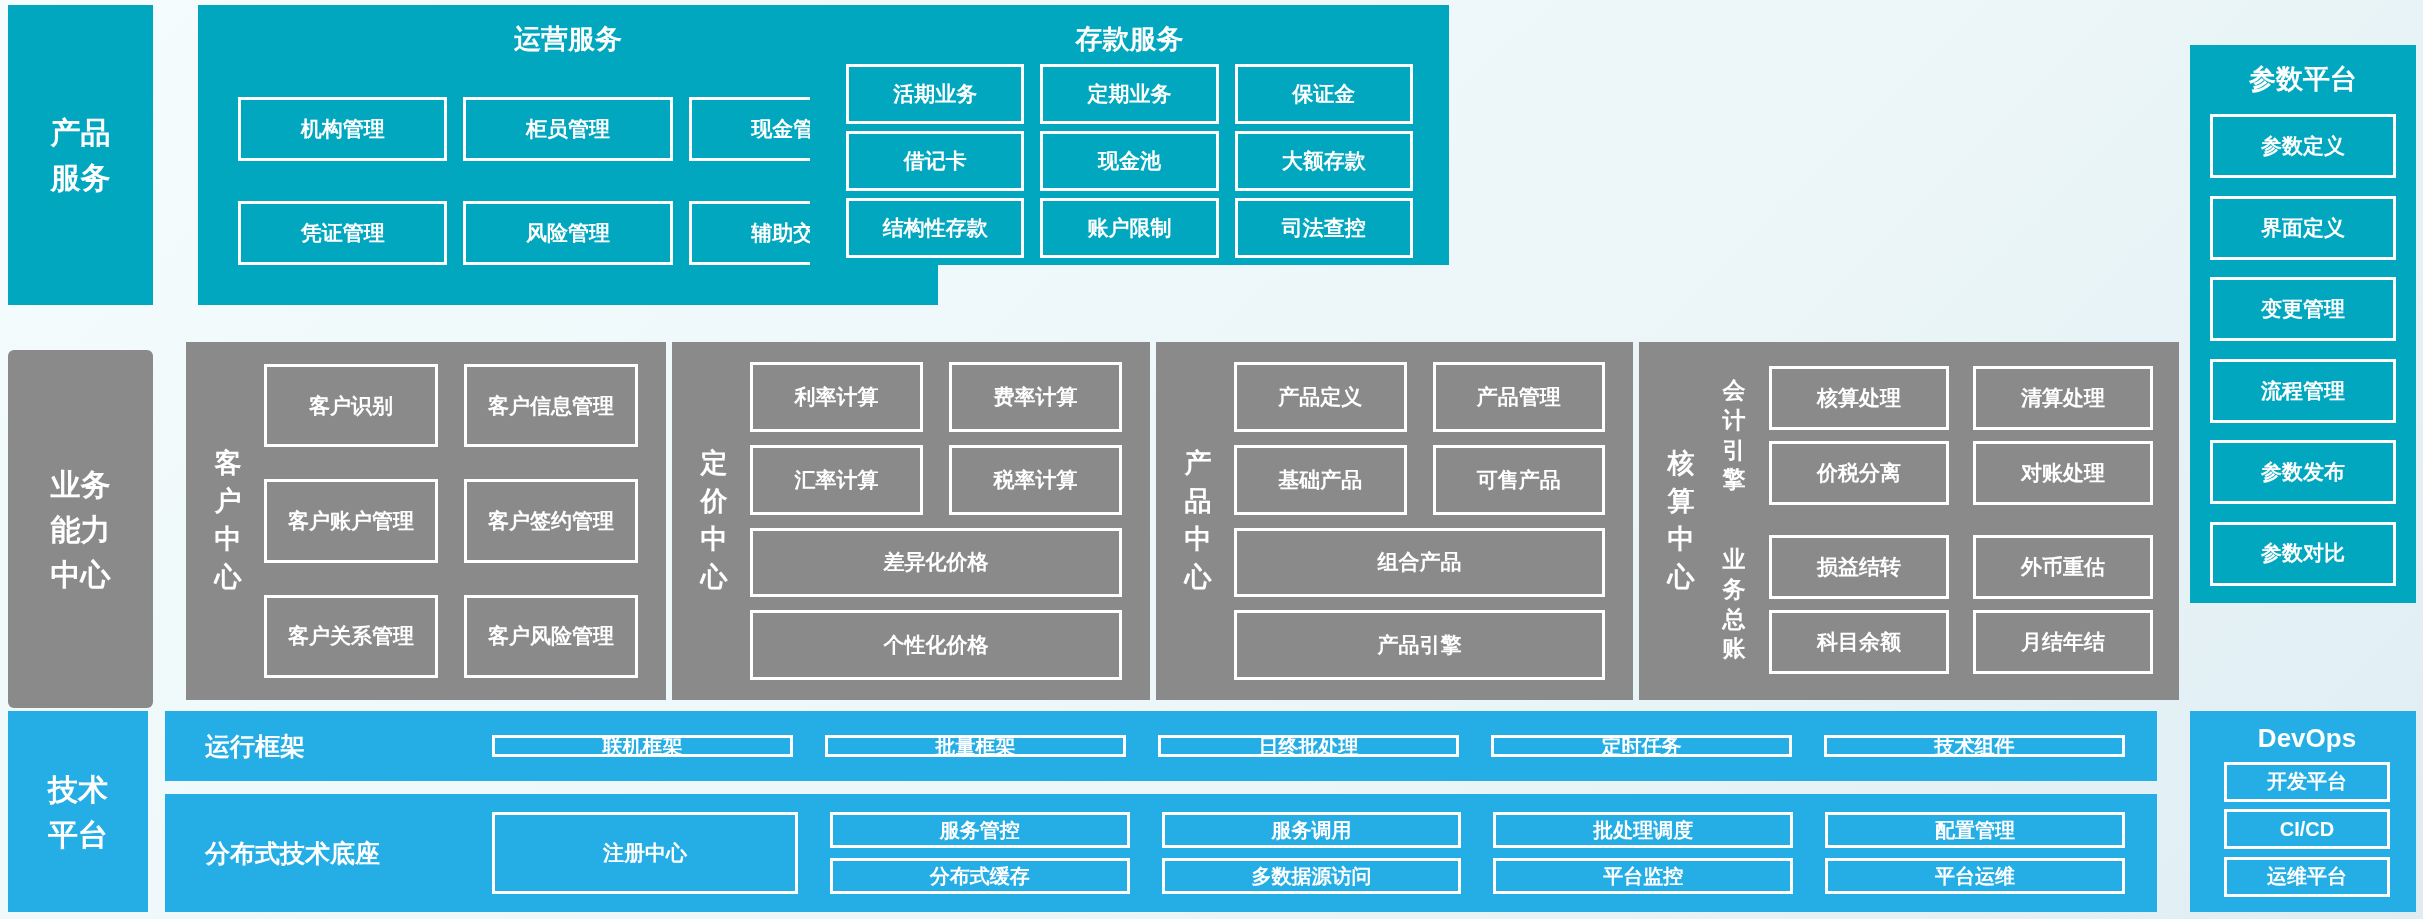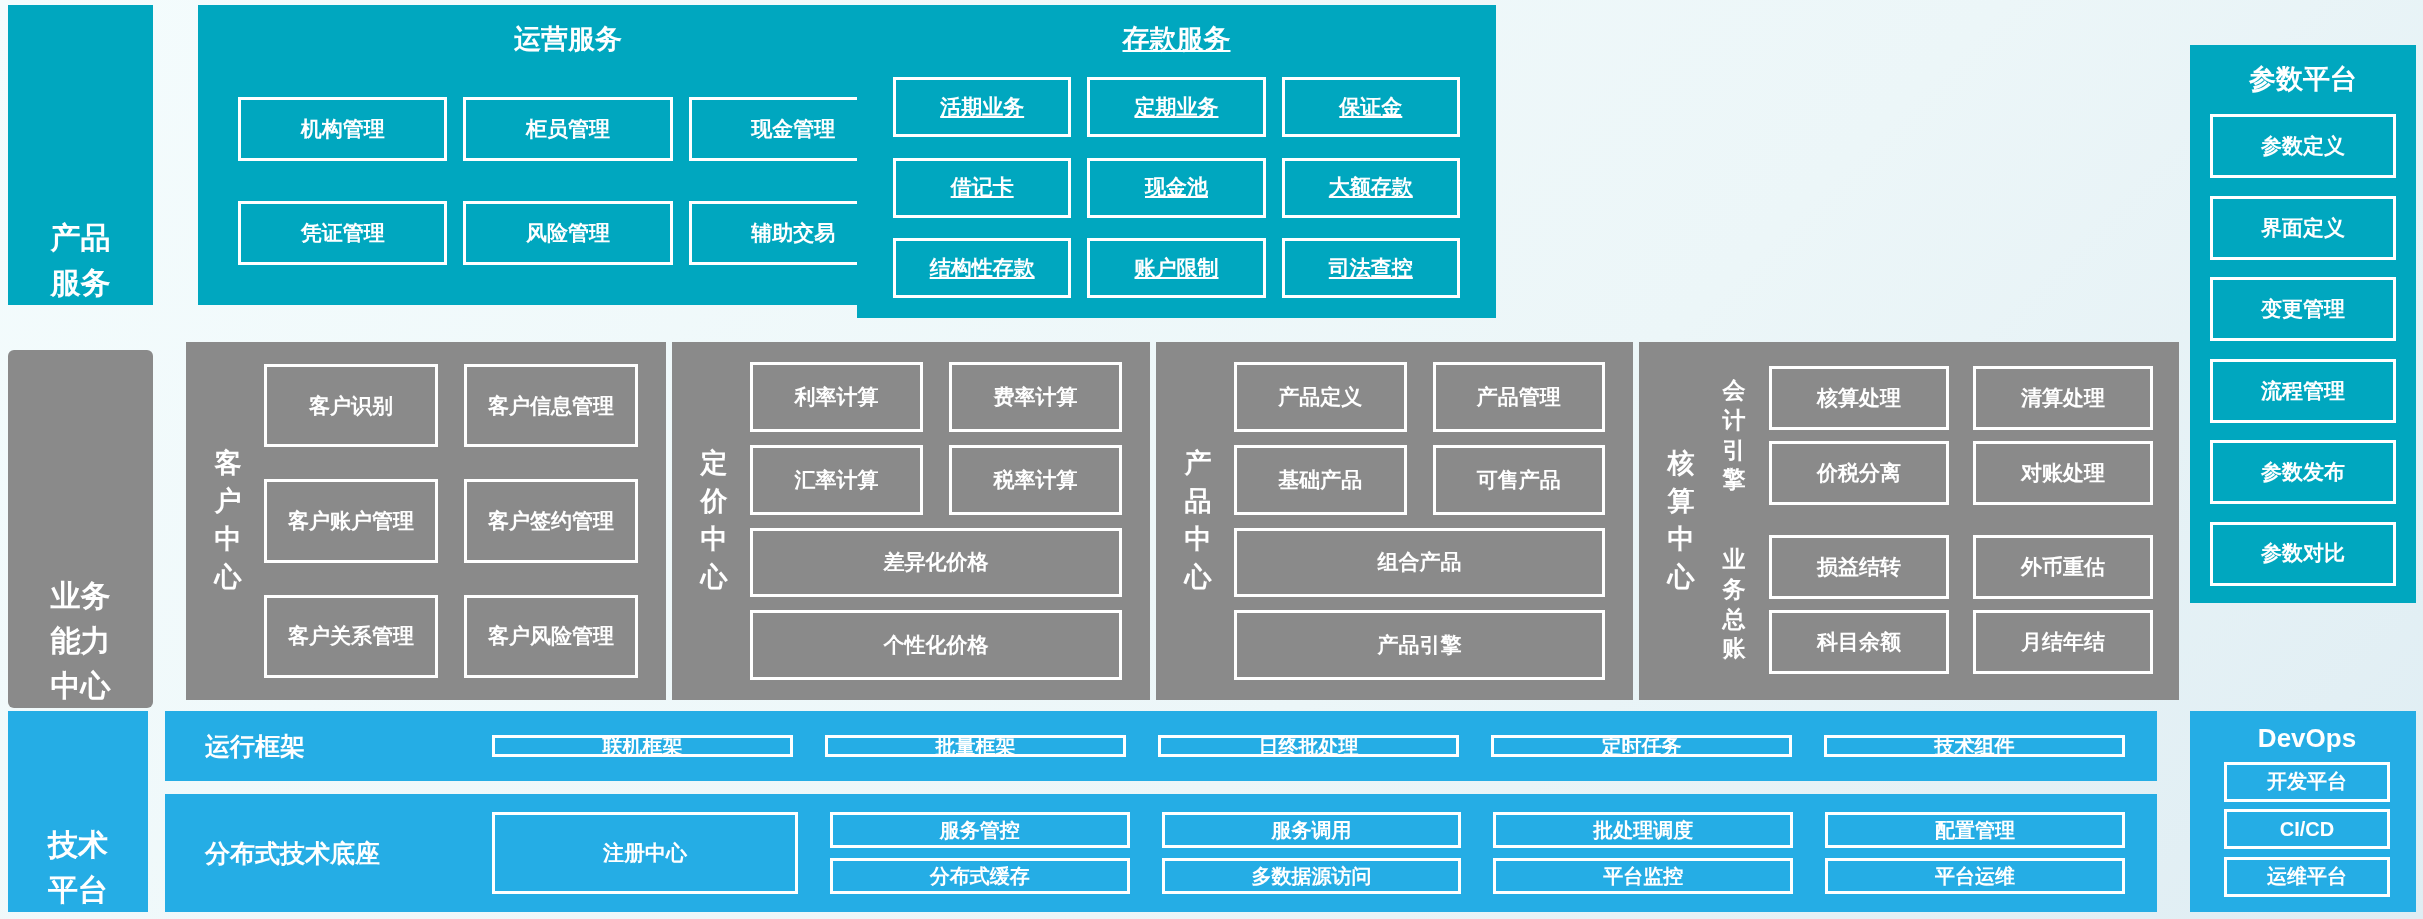--- a/index.html
+++ b/index.html
@@ -19,21 +19,21 @@
   .blue { background:#25ade5; }
 
   .box {
     border:3px solid #ffffff;
     display:flex; align-items:center; justify-content:center;
     font-weight:bold; color:#fff; text-align:center;
     font-size:21px; line-height:1.25; box-sizing:border-box;
   }
 
   
-  .sidebar { display:flex; align-items:flex-end; justify-content:center; }
+  .sidebar { display:flex; align-items:center; justify-content:center; }
   .sb-label {
     white-space:pre-line; text-align:center;
     font-size:30px; font-weight:bold; line-height:1.5;
   }
 
   
   .svc-panel { display:flex; flex-direction:column; padding:0 40px; }
   .svc-title { text-align:center; font-size:27px; font-weight:bold; margin-top:16px; }
   .svc-grid {
     flex:1; display:grid; grid-template-columns:repeat(3,1fr);
@@ -103,21 +103,21 @@
     <div class="svc-grid">
       <div class="box">机构管理</div>
       <div class="box">柜员管理</div>
       <div class="box">现金管理</div>
       <div class="box">凭证管理</div>
       <div class="box">风险管理</div>
       <div class="box">辅助交易</div>
     </div>
   </div>
 
-  <div class="panel teal svc-panel" style="left:857px;top:5px;width:639px;height:313px;padding:0 36px;text-decoration:underline;">
+  <div class="panel teal svc-panel" style="left:810px;top:5px;width:639px;height:260px;padding:0 36px;">
     <div class="svc-title">存款服务</div>
     <div class="svc-grid rows3">
       <div class="box">活期业务</div>
       <div class="box">定期业务</div>
       <div class="box">保证金</div>
       <div class="box">借记卡</div>
       <div class="box">现金池</div>
       <div class="box">大额存款</div>
       <div class="box">结构性存款</div>
       <div class="box">账户限制</div>

